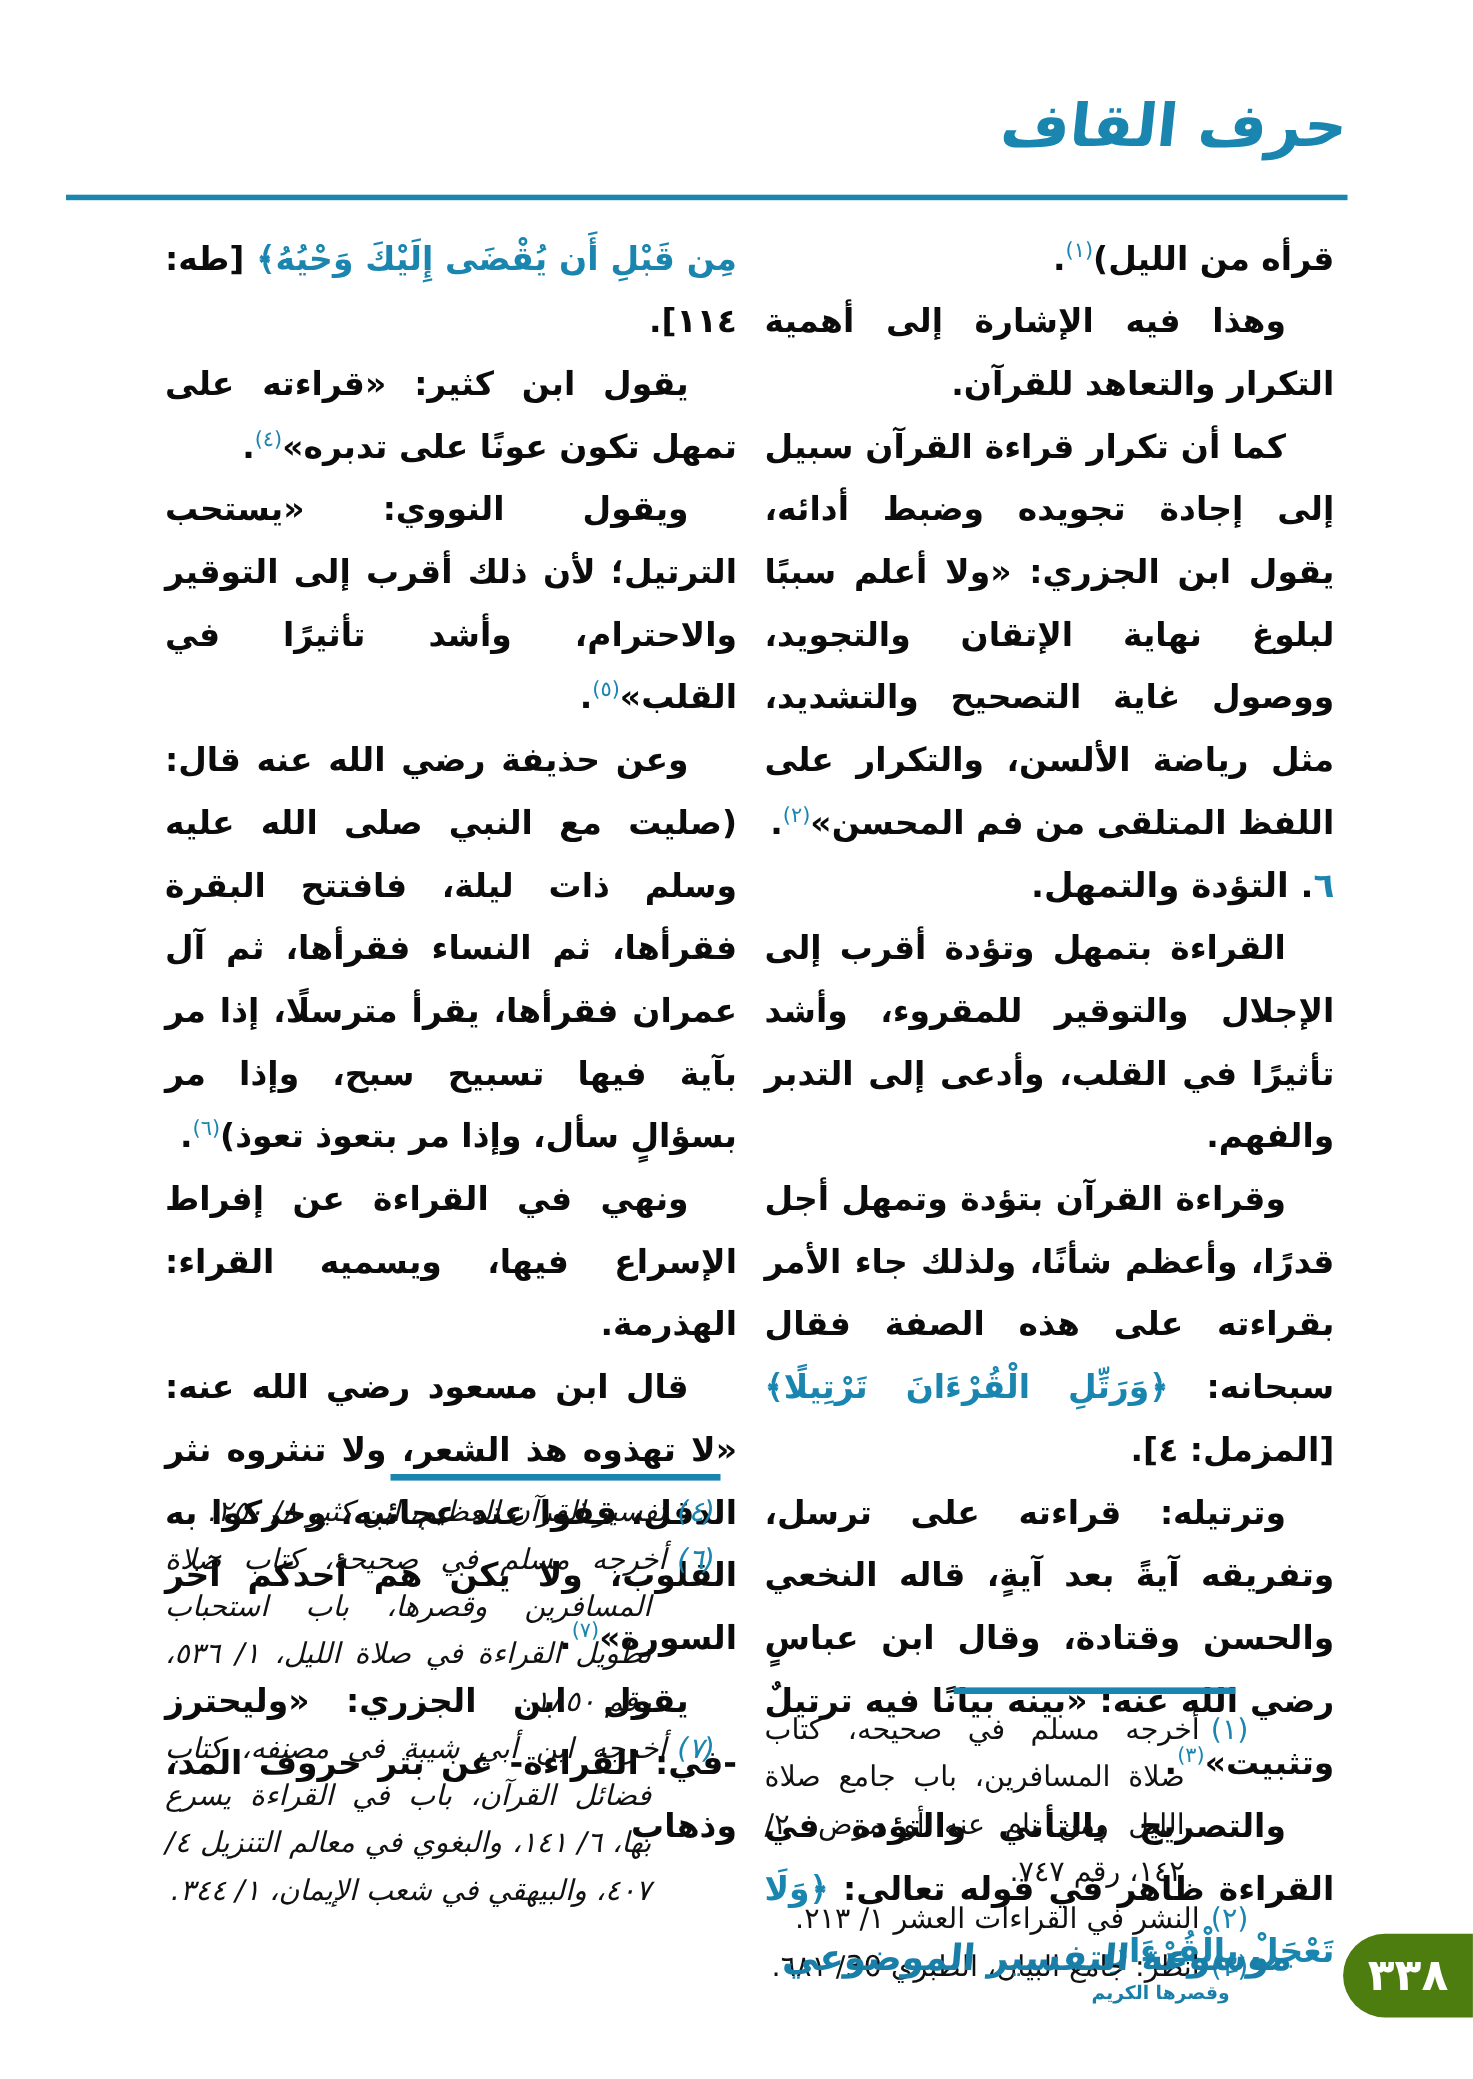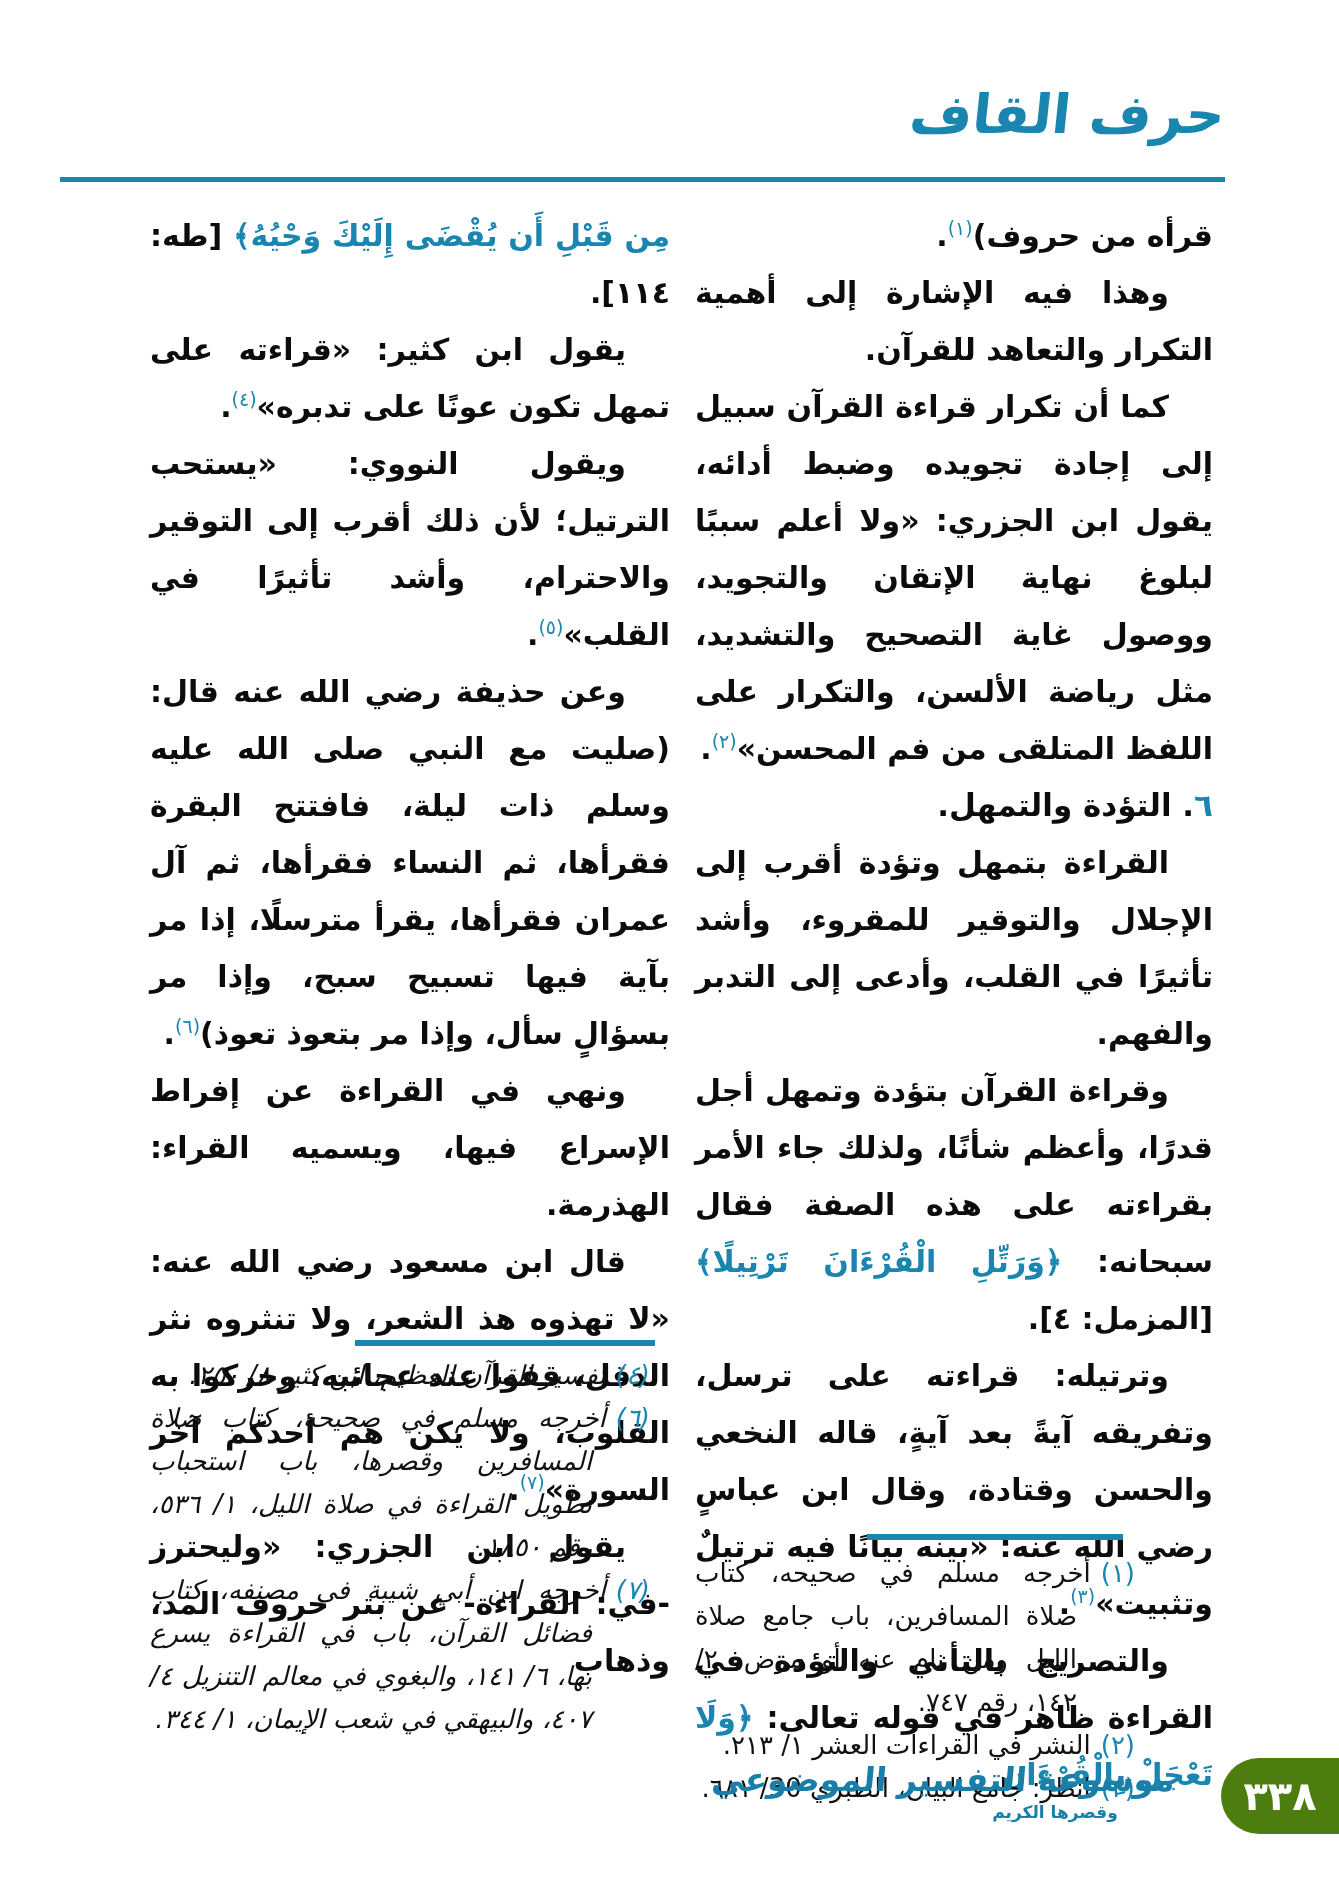--- a/index.html
+++ b/index.html
@@ -56,21 +56,21 @@
   .logo .l1{font-size:33px;font-weight:700;line-height:1.2;transform:skewX(-5deg);white-space:nowrap;}
   .logo .l2{font-size:17px;font-weight:700;line-height:1.2;margin-top:2px;}
 </style>
 </head>
 <body>
 
 <div class="header-title">حرف القاف</div>
 <div class="header-rule"></div>
 
 <div id="col-right" class="col col-right">
-    <p class="para noindent"><span class="seg-n">قرأه من حروف)</span><span class="seg-m">(١)</span><span class="seg-n">.</span></p>
+    <p class="para noindent"><span class="seg-n">قرأه من الليل)</span><span class="seg-m">(١)</span><span class="seg-n">.</span></p>
     <p class="para"><span class="seg-n">وهذا فيه الإشارة إلى أهمية التكرار والتعاهد للقرآن.</span></p>
     <p class="para"><span class="seg-n">كما أن تكرار قراءة القرآن سبيل إلى إجادة تجويده وضبط أدائه، يقول ابن الجزري: «ولا أعلم سببًا لبلوغ نهاية الإتقان والتجويد، ووصول غاية التصحيح والتشديد، مثل رياضة الألسن، والتكرار على اللفظ المتلقى من فم المحسن»</span><span class="seg-m">(٢)</span><span class="seg-n">.</span></p>
     <p class="para heading"><span class="seg-hnum">٦</span><span class="seg-n">. التؤدة والتمهل.</span></p>
     <p class="para"><span class="seg-n">القراءة بتمهل وتؤدة أقرب إلى الإجلال والتوقير للمقروء، وأشد تأثيرًا في القلب، وأدعى إلى التدبر والفهم.</span></p>
     <p class="para"><span class="seg-n">وقراءة القرآن بتؤدة وتمهل أجل قدرًا، وأعظم شأنًا، ولذلك جاء الأمر بقراءته على هذه الصفة فقال سبحانه: </span><span class="seg-q">﴿وَرَتِّلِ الْقُرْءَانَ تَرْتِيلًا﴾</span><span class="seg-n"> [المزمل: ٤].</span></p>
     <p class="para"><span class="seg-n">وترتيله: قراءته على ترسل، وتفريقه آيةً بعد آيةٍ، قاله النخعي والحسن وقتادة، وقال ابن عباسٍ رضي الله عنه: «بينه بيانًا فيه ترتيلٌ وتثبيت»</span><span class="seg-m">(٣)</span><span class="seg-n">.</span></p>
     <p class="para"><span class="seg-n">والتصريح بالتأني والتؤدة في القراءة ظاهر في قوله تعالى: </span><span class="seg-q">﴿وَلَا تَعْجَلْ بِالْقُرْءَانِ</span></p>
   </div>
 <div id="col-left" class="col col-left">
     <p class="para noindent"><span class="seg-q">مِن قَبْلِ أَن يُقْضَى إِلَيْكَ وَحْيُهُ﴾</span><span class="seg-n"> [طه: ١١٤].</span></p>

